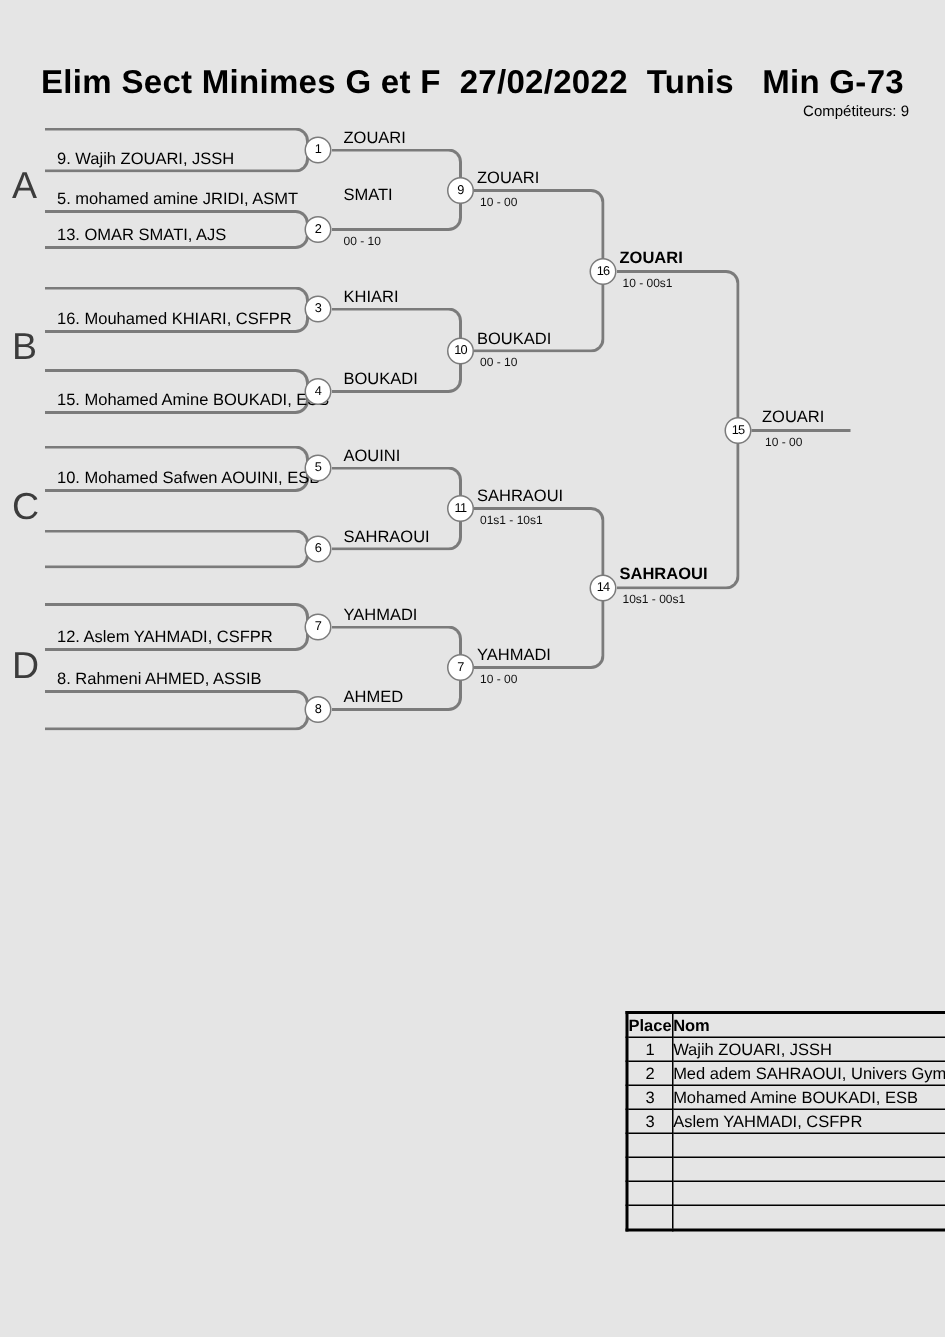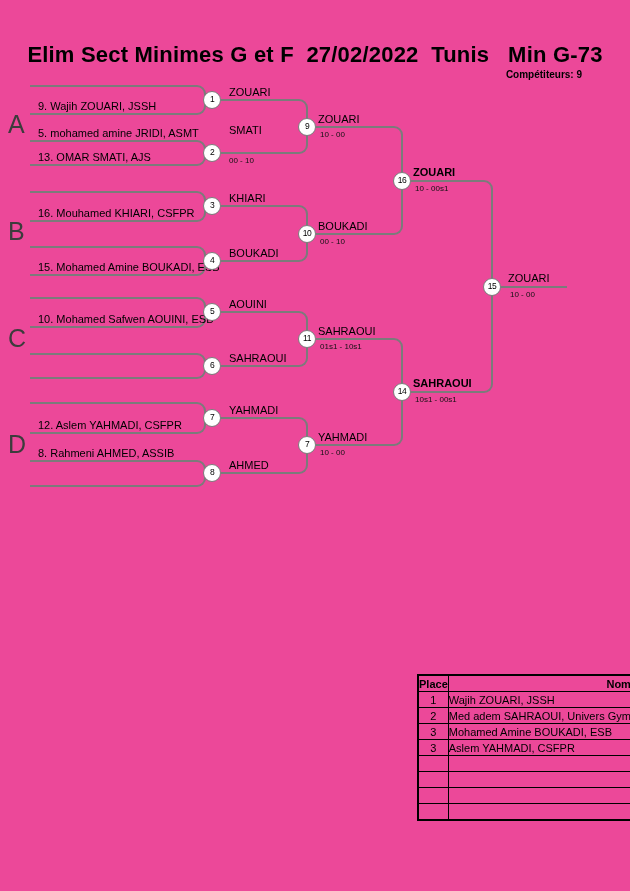--- a/index.html
+++ b/index.html
@@ -1,38 +1,38 @@
 <!DOCTYPE html>
 <html><head>
 <meta charset="utf-8">
 <style>
   html,body{margin:0;padding:0;background:#fff;}
-  .page{position:relative;width:630px;height:891px;background:#ec4899;overflow:hidden;
+  .page{position:relative;width:630px;height:891px;background:#e5e5e5;overflow:hidden;
         font-family:"Liberation Sans","DejaVu Sans",sans-serif;color:#000;}
   .title{position:absolute;top:42px;left:0;width:630px;text-align:center;
          font-size:22px;font-weight:bold;white-space:pre;letter-spacing:0.2px;}
-  .competitors{position:absolute;top:69px;right:48px;font-size:10px;font-weight:bold;}
+  .competitors{position:absolute;top:69px;right:24px;font-size:10px;}
   .sec{position:absolute;left:8px;font-size:25px;color:#3c3c3c;}
   .jx{position:absolute;box-sizing:border-box;border:2px solid #7b7b7b;border-left:none;
       border-radius:0 9px 9px 0;}
   .nm{position:absolute;font-size:11px;white-space:nowrap;}
   .wn{position:absolute;font-size:11px;white-space:nowrap;}
   .wn.b{font-weight:bold;}
   .sc{position:absolute;font-size:8px;color:#111;white-space:nowrap;}
   .ci{position:absolute;box-sizing:border-box;width:18px;height:18px;background:#fff;
       border:1.6px solid #7b7b7b;border-radius:50%;font-size:8.5px;line-height:15px;
       text-align:center;letter-spacing:-0.5px;}
   .wline{position:absolute;border-top:2px solid #7b7b7b;}
   .res-title{position:absolute;left:417px;top:654px;width:188px;text-align:center;
              font-size:12px;font-weight:bold;}
   table.res{position:absolute;left:417px;top:674px;border-collapse:collapse;
             table-layout:fixed;border:2px solid #000;}
   table.res th,table.res td{border:1.5px solid #000;height:15px;font-size:11px;
             padding:0;vertical-align:middle;overflow:visible;}
-  table.res th{font-weight:bold;text-align:right;}
+  table.res th{font-weight:bold;text-align:left;}
   td.pl{text-align:center;}
   td.nmc{text-align:left;padding-left:4px;white-space:nowrap;}
 </style>
 </head>
 <body>
 
 <div class="page">
 
   <div class="title">Elim Sect Minimes G et F  27/02/2022  Tunis   Min G-73</div>
   <div class="competitors">Compétiteurs: 9</div>

